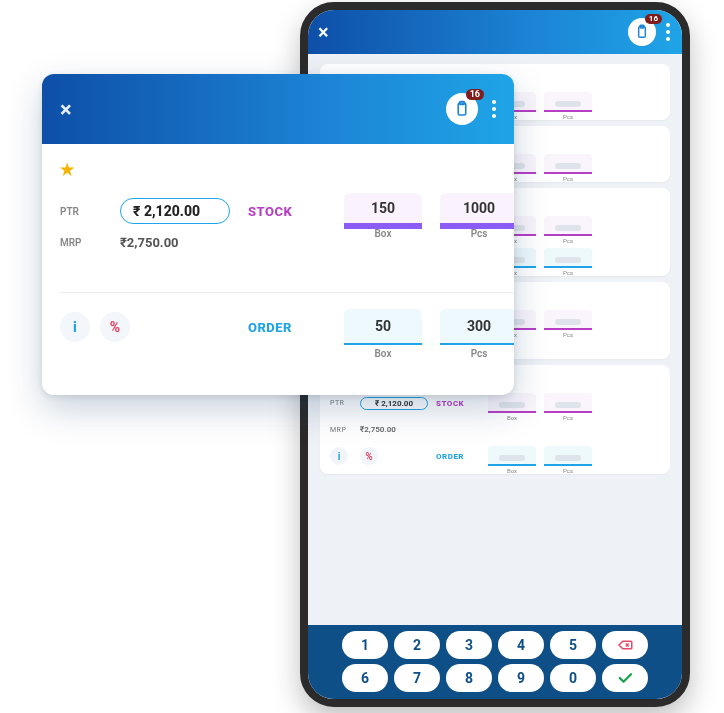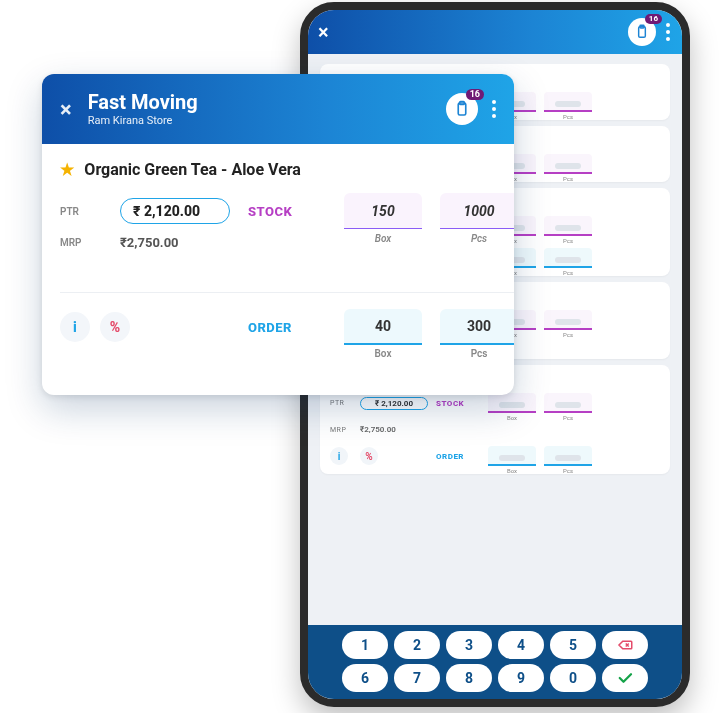--- a/index.html
+++ b/index.html
@@ -40,21 +40,21 @@
   }
   .hdr-right { display:flex; align-items:center; gap:10px; }
   .clip-btn {
     width: 28px; height: 28px; border-radius: 50%;
     background: #fff; display:flex; align-items:center; justify-content:center;
     position: relative;
   }
   .clip-btn svg { width:16px; height:16px; }
   .clip-btn .badge {
     position:absolute; top:-4px; right:-6px;
-    background:#701a75; color:#fff; font-size:8px; font-weight:700;
+    background:#7f1d1d; color:#fff; font-size:8px; font-weight:700;
     border-radius:8px; padding:1px 4px; line-height:1;
   }
   .kebab { display:flex; flex-direction:column; gap:3px; }
   .kebab span { width:4px; height:4px; border-radius:50%; background:#fff; }
 
   .phone-body {
     padding: 10px 12px 0 12px;
     height: calc(100% - 44px - 74px);
     overflow: hidden;
     background: #eef1f5;
@@ -175,21 +175,21 @@
   .g-mrp { font-size:13px; color:#555; font-weight:700; }
   .g-stock { color:#b63fc4; font-weight:800; font-size:13px; letter-spacing:.5px; }
   .g-order { color:#1fa4e7; font-weight:800; font-size:13px; letter-spacing:.5px; }
   .gbox {
     width:78px; height:36px;
     border-radius:6px 6px 0 0;
     display:flex; align-items:center; justify-content:center;
     font-size:14px; font-weight:700; color:#333;
     position:relative;
   }
-  .gbox.stock { background:#faf3fd; border-bottom:1px solid #8b5cf6;font-style:italic; }
+  .gbox.stock { background:#faf3fd; border-bottom:6px solid #8b5cf6; }
   .gbox.order { background:#edf9fd; border-bottom:2px solid #1fa4e7; }
   .gbox .u {
     position:absolute; bottom:-16px; left:0; right:0;
     text-align:center; font-size:10px; font-weight:600; color:#888;
   }
   .spacer-row { height:26px; }
   .sep {
     grid-column:1 / -1; height:1px; background:#eceff3; margin:4px 0 10px 0;
   }
   .icn {
@@ -393,45 +393,40 @@
           </svg>
       </div>
     </div>
   </div>
 </div>
 
 <div class="big">
   <div class="big-hdr">
     <div class="bh-left">
       <span class="x">×</span>
-      <div>
-        <div class="bh-title">Fast Moving</div>
-        <div class="bh-sub">Ram Kirana Store</div>
-      </div>
     </div>
     <div class="bh-right">
       <div class="clip-btn">
         <svg viewBox="0 0 24 24" fill="none" stroke="#1c84d4" stroke-width="2.2">
           <rect x="7" y="4" width="10" height="16" rx="2"></rect>
             <rect x="9" y="2" width="6" height="4" rx="1"></rect>
         </svg>
         <span class="badge">16</span>
       </div>
       <div class="kebab">
           <span></span>
           <span></span>
           <span></span>
         </div>
     </div>
   </div>
 
   <div class="big-body">
     <div class="prod-title">
       <span class="star">★</span>
-      <span>Organic Green Tea - Aloe Vera</span>
     </div>
 
     <div class="grid">
 
       <span class="g-lbl">PTR</span>
       <span class="g-ptr">₹ 2,120.00</span>
       <span class="g-stock">STOCK</span>
       <div class="gbox stock">
         <span>150</span>
         <span class="u">Box</span>
@@ -449,21 +444,21 @@
 
       <div class="spacer-row" style="grid-column:1/-1"></div>
       <div class="sep"></div>
 
       <div class="icn-wrap" style="grid-column:1/3">
         <span class="icn info">i</span>
         <span class="icn disc">%</span>
       </div>
       <span class="g-order">ORDER</span>
       <div class="gbox order">
-        <span>40</span>
+        <span>50</span>
         <span class="u">Box</span>
       </div>
       <div class="gbox order">
         <span>300</span>
         <span class="u">Pcs</span>
       </div>
 
       <div class="spacer-row" style="grid-column:1/-1"></div>
     </div>
   </div>

